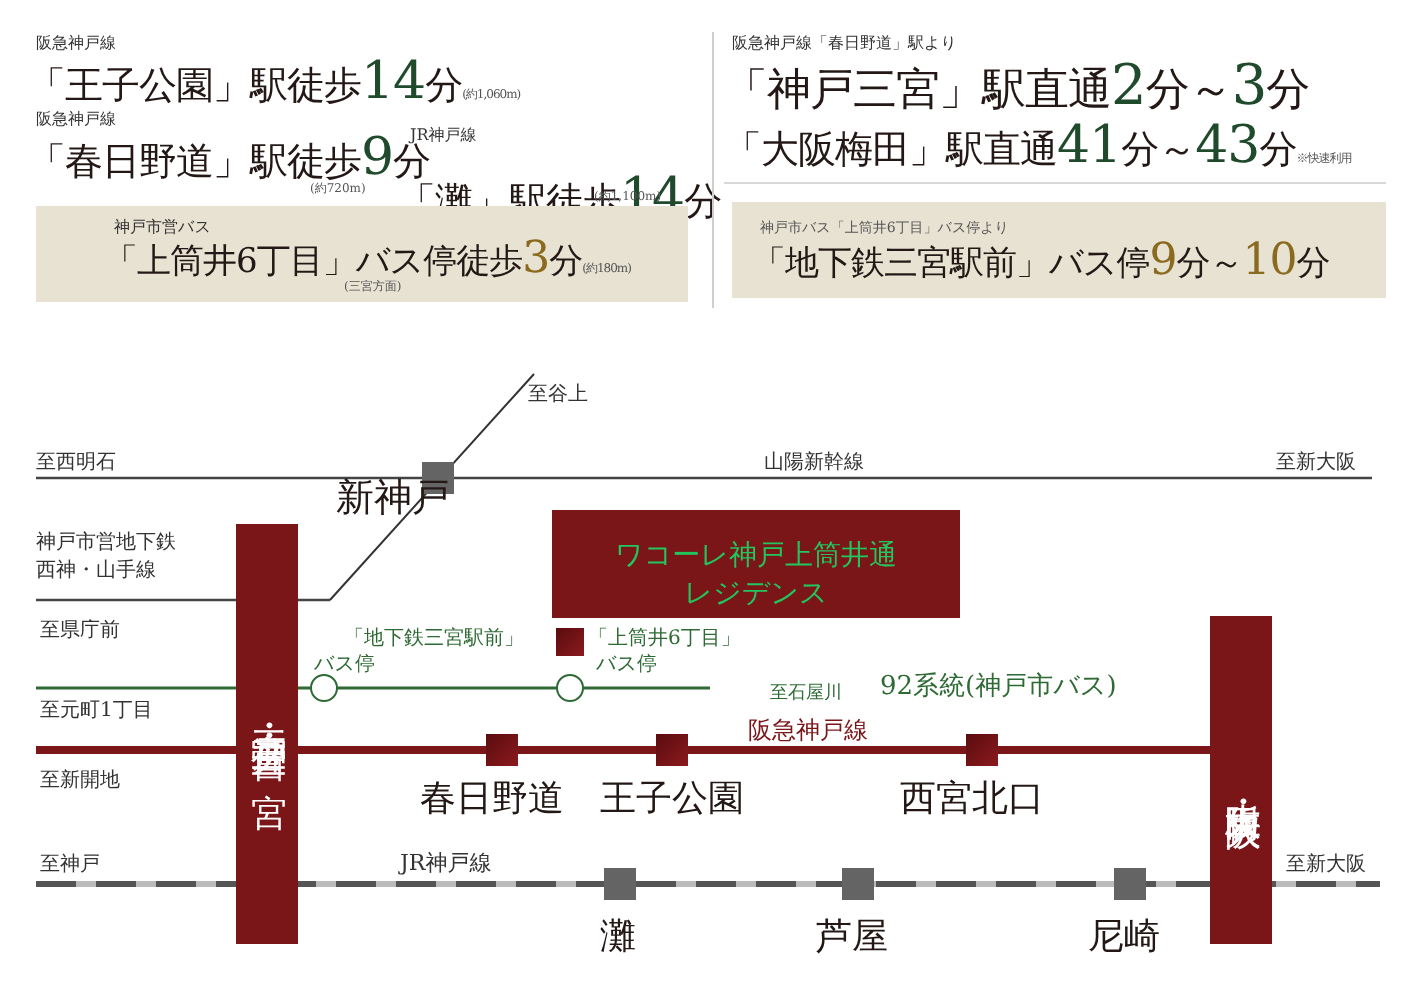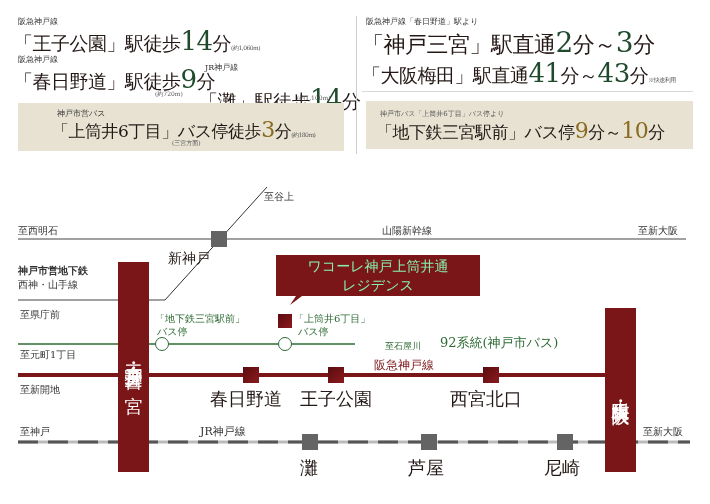--- a/index.html
+++ b/index.html
@@ -81,38 +81,38 @@
   <line x1="18" y1="442" x2="690" y2="442" stroke="#555" stroke-width="3" stroke-dasharray="20 10"></line>
 
   <polygon points="290,305 296,296 302,296" fill="#7a1518"></polygon>
 </svg>
 
 <div class="abs label" style="left:18px;top:224px;">至西明石</div>
 <div class="abs label" style="left:382px;top:224px;">山陽新幹線</div>
 <div class="abs label" style="left:638px;top:224px;">至新大阪</div>
 <div class="abs label" style="left:264px;top:190px;">至谷上</div>
 <div class="sq-gray" style="left:211px;top:231px;"></div>
-<div class="abs station" style="left:168px;top:250px;font-size:14px;">新神戸</div>
+<div class="abs station" style="left:168px;top:236px;font-size:19px;">新神戸</div>
 
-<div class="abs label" style="left:18px;top:264px;font-weight:bold;">神戸市営地下鉄</div>
+<div class="abs label" style="left:18px;top:264px;">神戸市営地下鉄</div>
 <div class="abs label" style="left:18px;top:278px;">西神・山手線</div>
 <div class="abs label" style="left:20px;top:308px;">至県庁前</div>
 
 <div class="abs label" style="left:20px;top:348px;">至元町1丁目</div>
-<div class="abs label green-text" style="left:155px;top:312px;text-align:right;">「地下鉄三宮駅前」</div>
+<div class="abs label green-text" style="left:172px;top:312px;text-align:right;">「地下鉄三宮駅前」</div>
 <div class="abs label green-text" style="left:157px;top:325px;">バス停</div>
 <div class="circ" style="left:155px;top:337px;"></div>
 <div class="circ" style="left:278px;top:337px;"></div>
 <div class="sq-red" style="left:278px;top:314px;width:14px;height:14px;"></div>
 <div class="abs label green-text" style="left:294px;top:312px;">「上筒井6丁目」</div>
 <div class="abs label green-text" style="left:298px;top:325px;">バス停</div>
 <div class="abs label green-text" style="left:385px;top:340px;font-size:9px;">至石屋川</div>
 <div class="abs green-text" style="left:440px;top:334px;font-size:13px;white-space:nowrap;">92系統(神戸市バス)</div>
 
-<div class="abs" style="left:276px;top:255px;width:204px;height:41px;background:#7a1518;color:#86efac;text-align:center;font-size:14px;line-height:19px;padding-top:2px;box-sizing:border-box;">
+<div class="abs" style="left:276px;top:255px;width:204px;height:54px;background:#7a1518;color:#22c55e;text-align:center;font-size:14px;line-height:19px;padding-top:14px;box-sizing:border-box;">
   <div>ワコーレ神戸上筒井通</div>
   <div>レジデンス</div>
 </div>
 
 <div class="abs label" style="left:20px;top:383px;">至新開地</div>
 <div class="abs" style="left:374px;top:357px;color:#7a1518;font-size:12px;white-space:nowrap;">阪急神戸線</div>
 <div class="sq-red" style="left:243px;top:367px;"></div>
 <div class="sq-red" style="left:328px;top:367px;"></div>
 <div class="sq-red" style="left:483px;top:367px;"></div>
 <div class="abs station" style="left:210px;top:387px;">春日野道</div>

